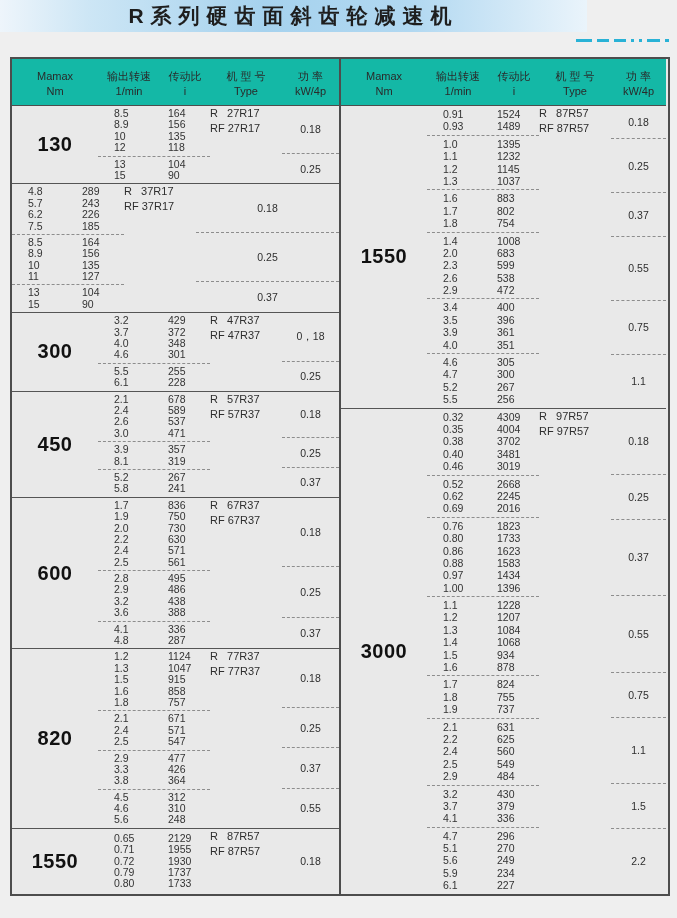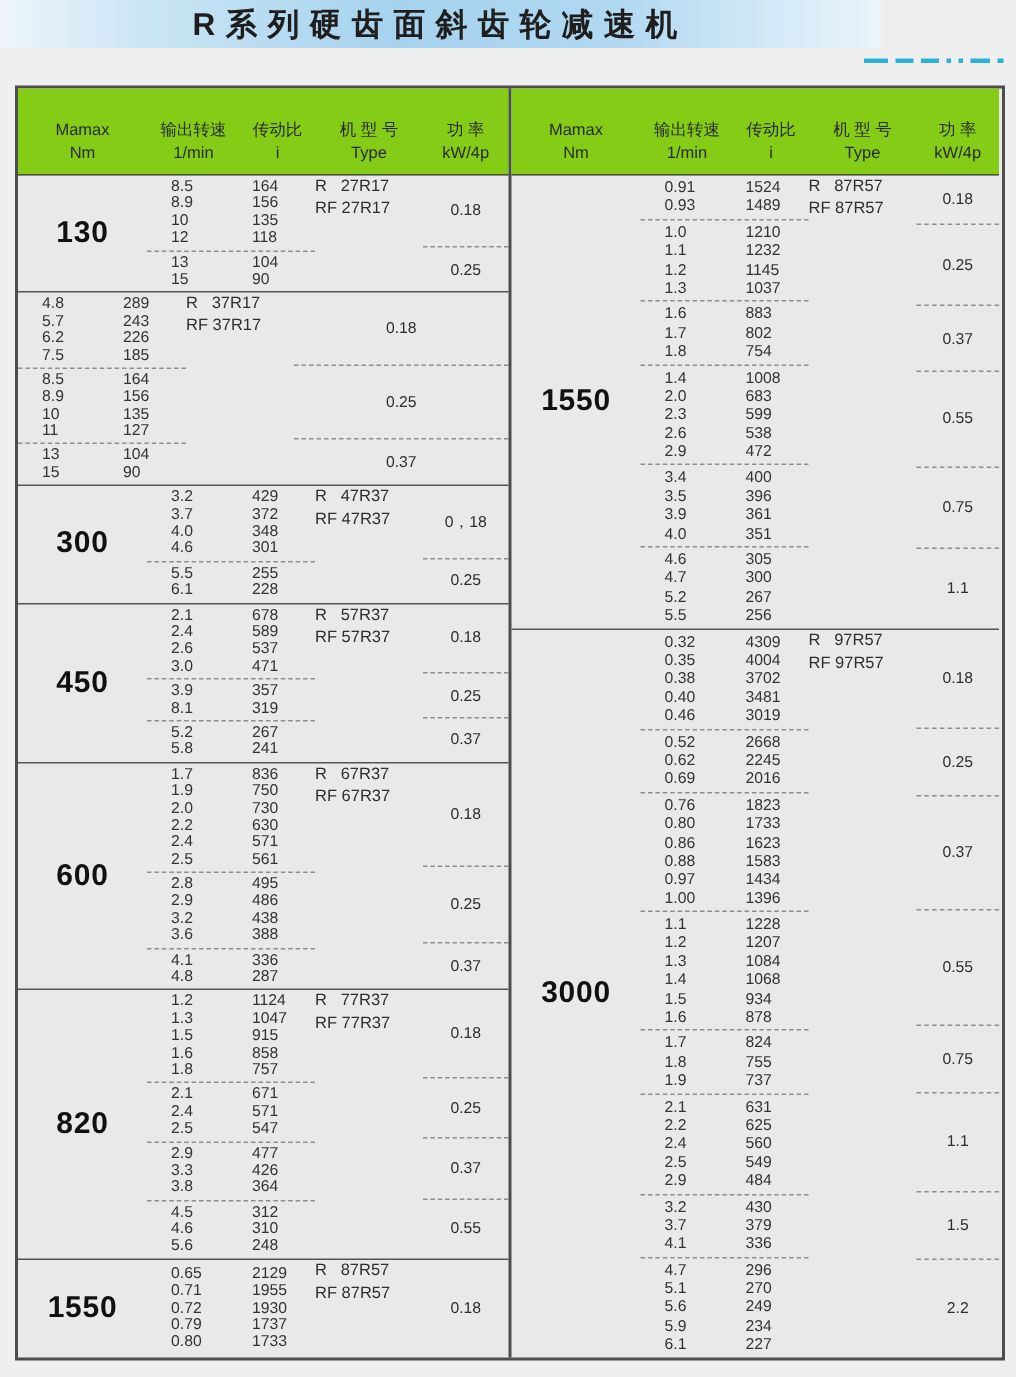--- a/index.html
+++ b/index.html
@@ -14,22 +14,22 @@
   .dash-deco { position:absolute; top:39px; right:8px; display:flex; gap:5px; align-items:center; }
   .dash-deco span { height:3px; background:#29b2d6; display:inline-block; }
   .d1{width:16px}.d2{width:12px}.d3{width:12px}.d4{width:3px}.d5{width:3px}.d6{width:13px}.d7{width:4px}
 
   .tables-wrap { position:absolute; top:57px; left:10px; width:660px;
     border:2px solid #4d4d4d; background:#e9e9e9; display:flex; }
   .tbl { width:327px; display:flex; flex-direction:column; }
   .tbl-left  { --rh:11.4px; }
   .tbl-right { --rh:12.4px; border-left:2px solid #4d4d4d; }
 
-  .hdr { display:flex; background:#84cc16; border-bottom:1.5px solid #4d4d4d;
-    text-align:center; padding:21px 0 6px 0; font-size:11px; color:#2a2a2a; }
+  .hdr { display:flex; background:#14b8a6; border-bottom:1.5px solid #4d4d4d;
+    text-align:center; padding:10px 0 6px 0; font-size:11px; color:#2a2a2a; }
   .hcell div { line-height:15px; }
   .h1{flex:0 0 86px}.h2{flex:0 0 62px}.h3{flex:0 0 50px}.h4{flex:0 0 72px}.h5{flex:1}
 
   .body-col { display:flex; flex-direction:column; flex:1; }
   .sec { display:flex; align-items:stretch; }
   .sec + .sec { border-top:1.2px solid #555; }
   .sec:last-child { flex:1; }
 
   .col-mamax { flex:0 0 86px; display:flex; align-items:center; justify-content:center;
     font-weight:bold; font-size:20px; color:#111; letter-spacing:.5px; }
@@ -477,21 +477,21 @@
                 <span class="cell-ratio">1524</span>
               </div>
               <div class="row">
                 <span class="cell-speed">0.93</span>
                 <span class="cell-ratio">1489</span>
               </div>
             </div>
             <div class="grp">
               <div class="row">
                 <span class="cell-speed">1.0</span>
-                <span class="cell-ratio">1210</span>
+                <span class="cell-ratio">1395</span>
               </div>
               <div class="row">
                 <span class="cell-speed">1.1</span>
                 <span class="cell-ratio">1232</span>
               </div>
               <div class="row">
                 <span class="cell-speed">1.2</span>
                 <span class="cell-ratio">1145</span>
               </div>
               <div class="row">

